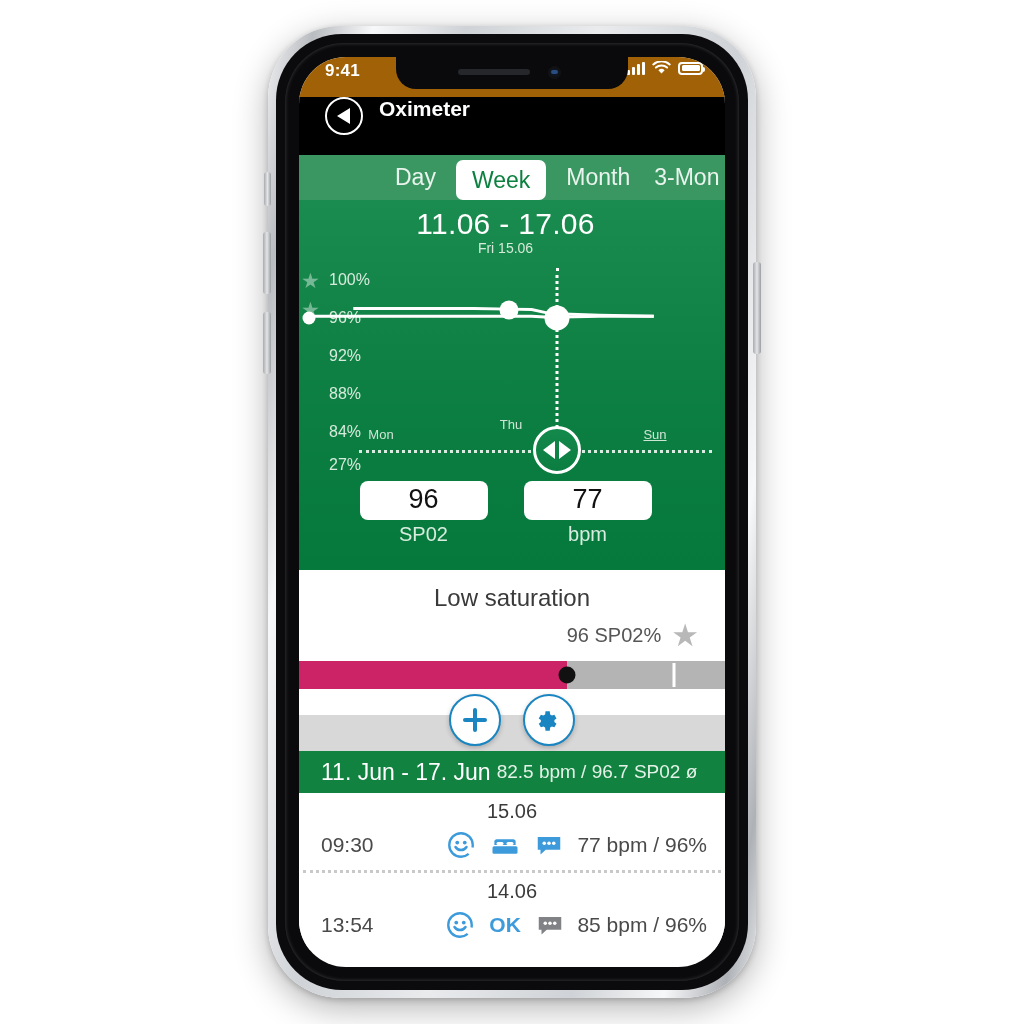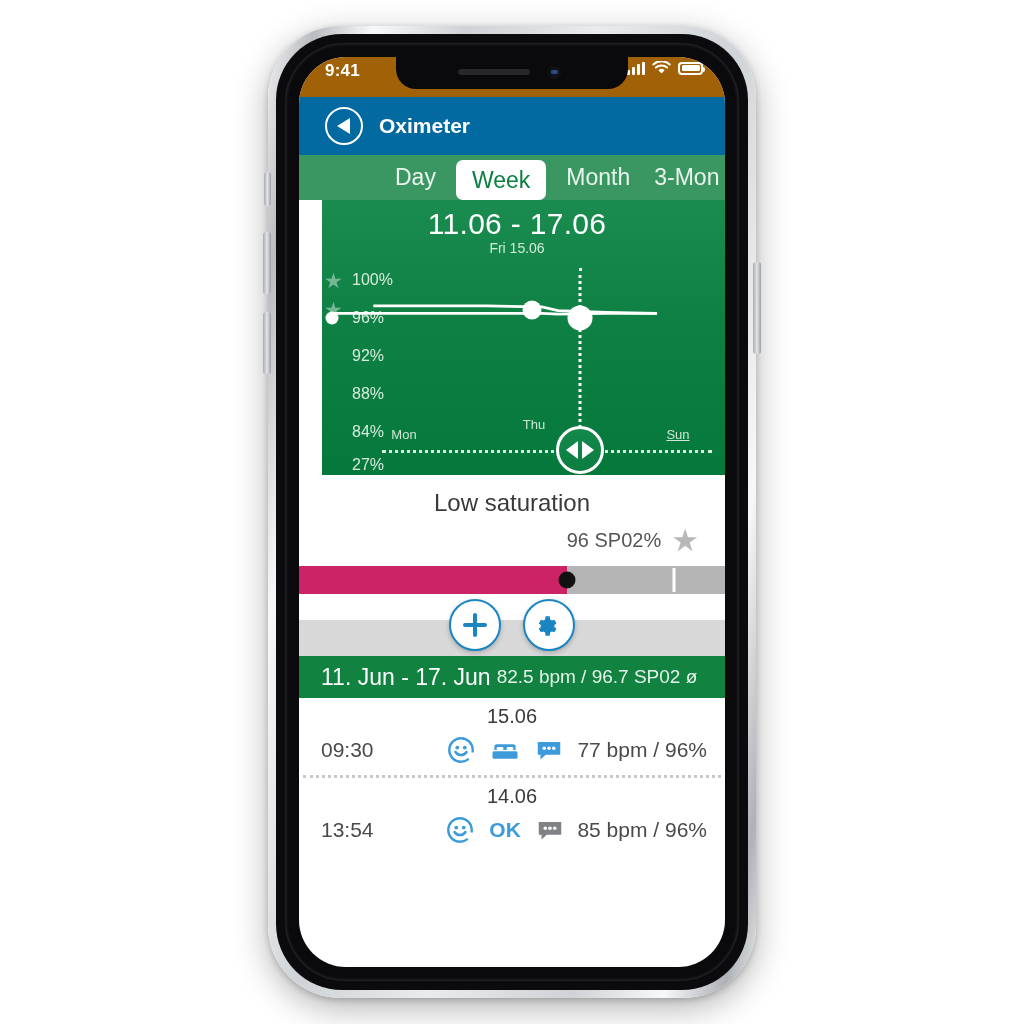--- a/index.html
+++ b/index.html
@@ -107,23 +107,23 @@
     position: relative;
   }
   .batt::after{
     content:""; position:absolute; right:-4px; top:3.5px;
     width:2px; height:5px; background:#fff; border-radius:0 2px 2px 0;
   }
   .batt i { position:absolute; left:1.5px; top:1.5px; bottom:1.5px; right:1.5px; background:#fff; border-radius:1.5px; }
 
   
   .appbar {
-    background: #0369a1;
+    background: #000000;
     height: 58px;
-    display: flex; align-items: center;
+    display: flex; 
     padding: 0 0 0 26px;
     gap: 16px;
   }
   .back-btn {
     width: 38px; height: 38px; border-radius: 50%;
     border: 2.5px solid #fff;
     display: flex; align-items: center; justify-content: center;
     flex: 0 0 auto;
   }
   .back-btn .tri {
@@ -163,21 +163,20 @@
     border-left: 11px solid transparent;
     border-right: 11px solid transparent;
     border-top: 12px solid #fff;
   }
 
   
   .chartpanel {
     background: linear-gradient(180deg,#1b8c50 0%,#0e8043 45%,#05783c 100%);
     padding: 7px 13px 8px 0;
     position: relative;
-    margin-left: 23px;
   }
   .range-title { text-align:center; color:#fff; font-size: 30px; letter-spacing:.3px; }
   .range-sub   { text-align:center; color:#d6ead9; font-size: 14px; margin-top: -1px; }
 
   .plot {
     position: relative;
     height: 205px;
     margin-top: 6px;
   }
   .ylabel {
@@ -399,20 +398,30 @@
         <span class="xlab" style="left:82px;  top:165px;">Mon</span>
         <span class="xlab" style="left:212px; top:155px;">Thu</span>
         <span class="xlab" style="left:356px; top:165px;text-decoration:underline;">Sun</span>
 
         <div class="navhandle" style="left:258px; top:188px;">
           <span class="l"></span>
           <span class="r"></span>
         </div>
       </div>
 
+      <div class="readouts">
+        <div class="readout">
+          <div class="box">96</div>
+          <div class="unit">SP02</div>
+        </div>
+        <div class="readout">
+          <div class="box">77</div>
+          <div class="unit">bpm</div>
+        </div>
+      </div>
     </div>
 
     <div class="card-white">
       <div class="low-sat">Low saturation</div>
       <div class="sat-row">
         <span class="sat-val">96 SP02%</span>
         <span class="sat-star">★</span>
       </div>
       <div class="progress">
         <div class="fill" style="width:63%"></div>

